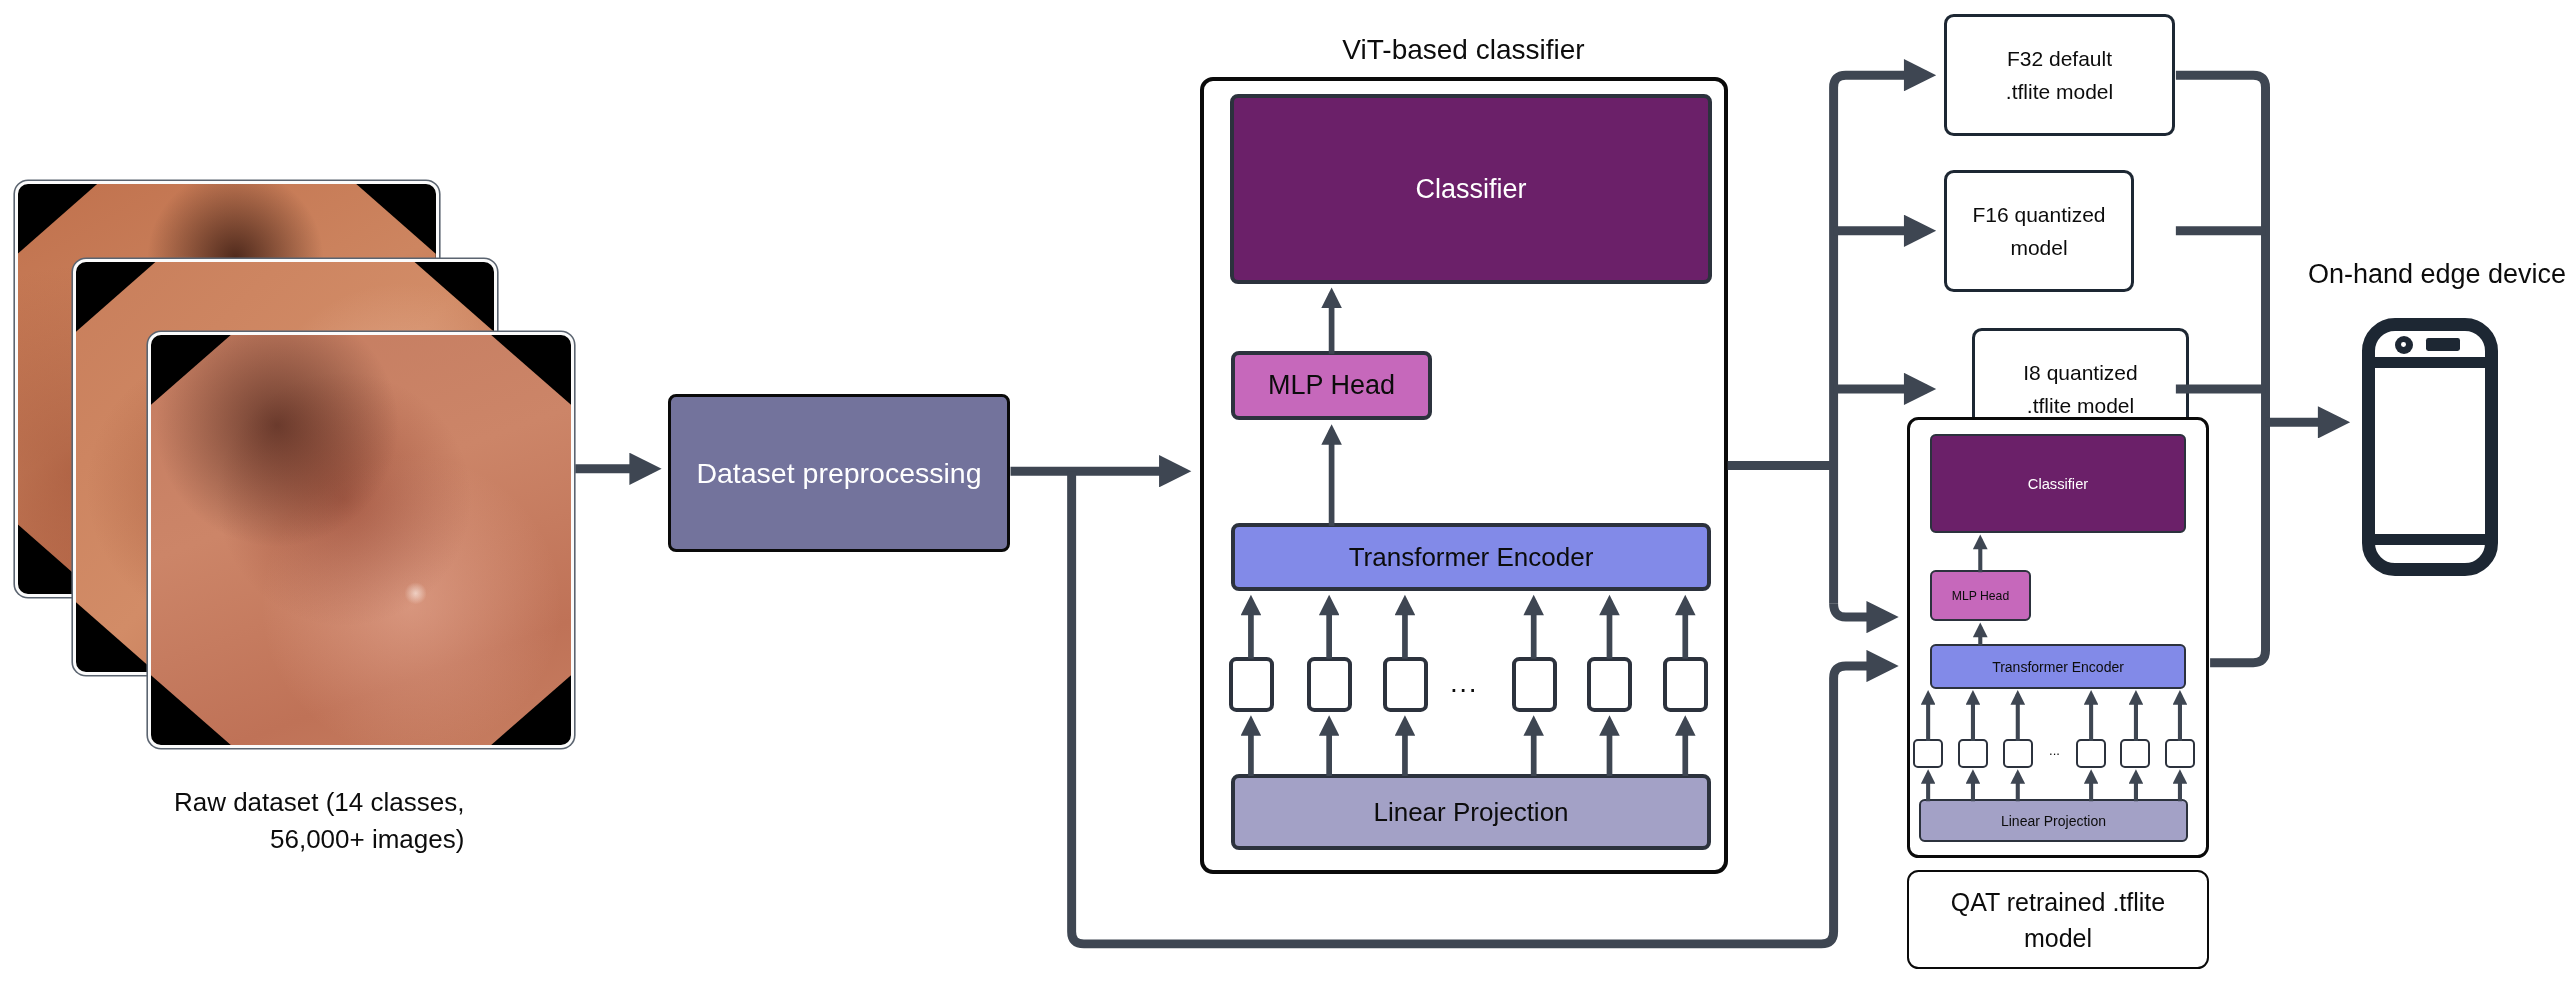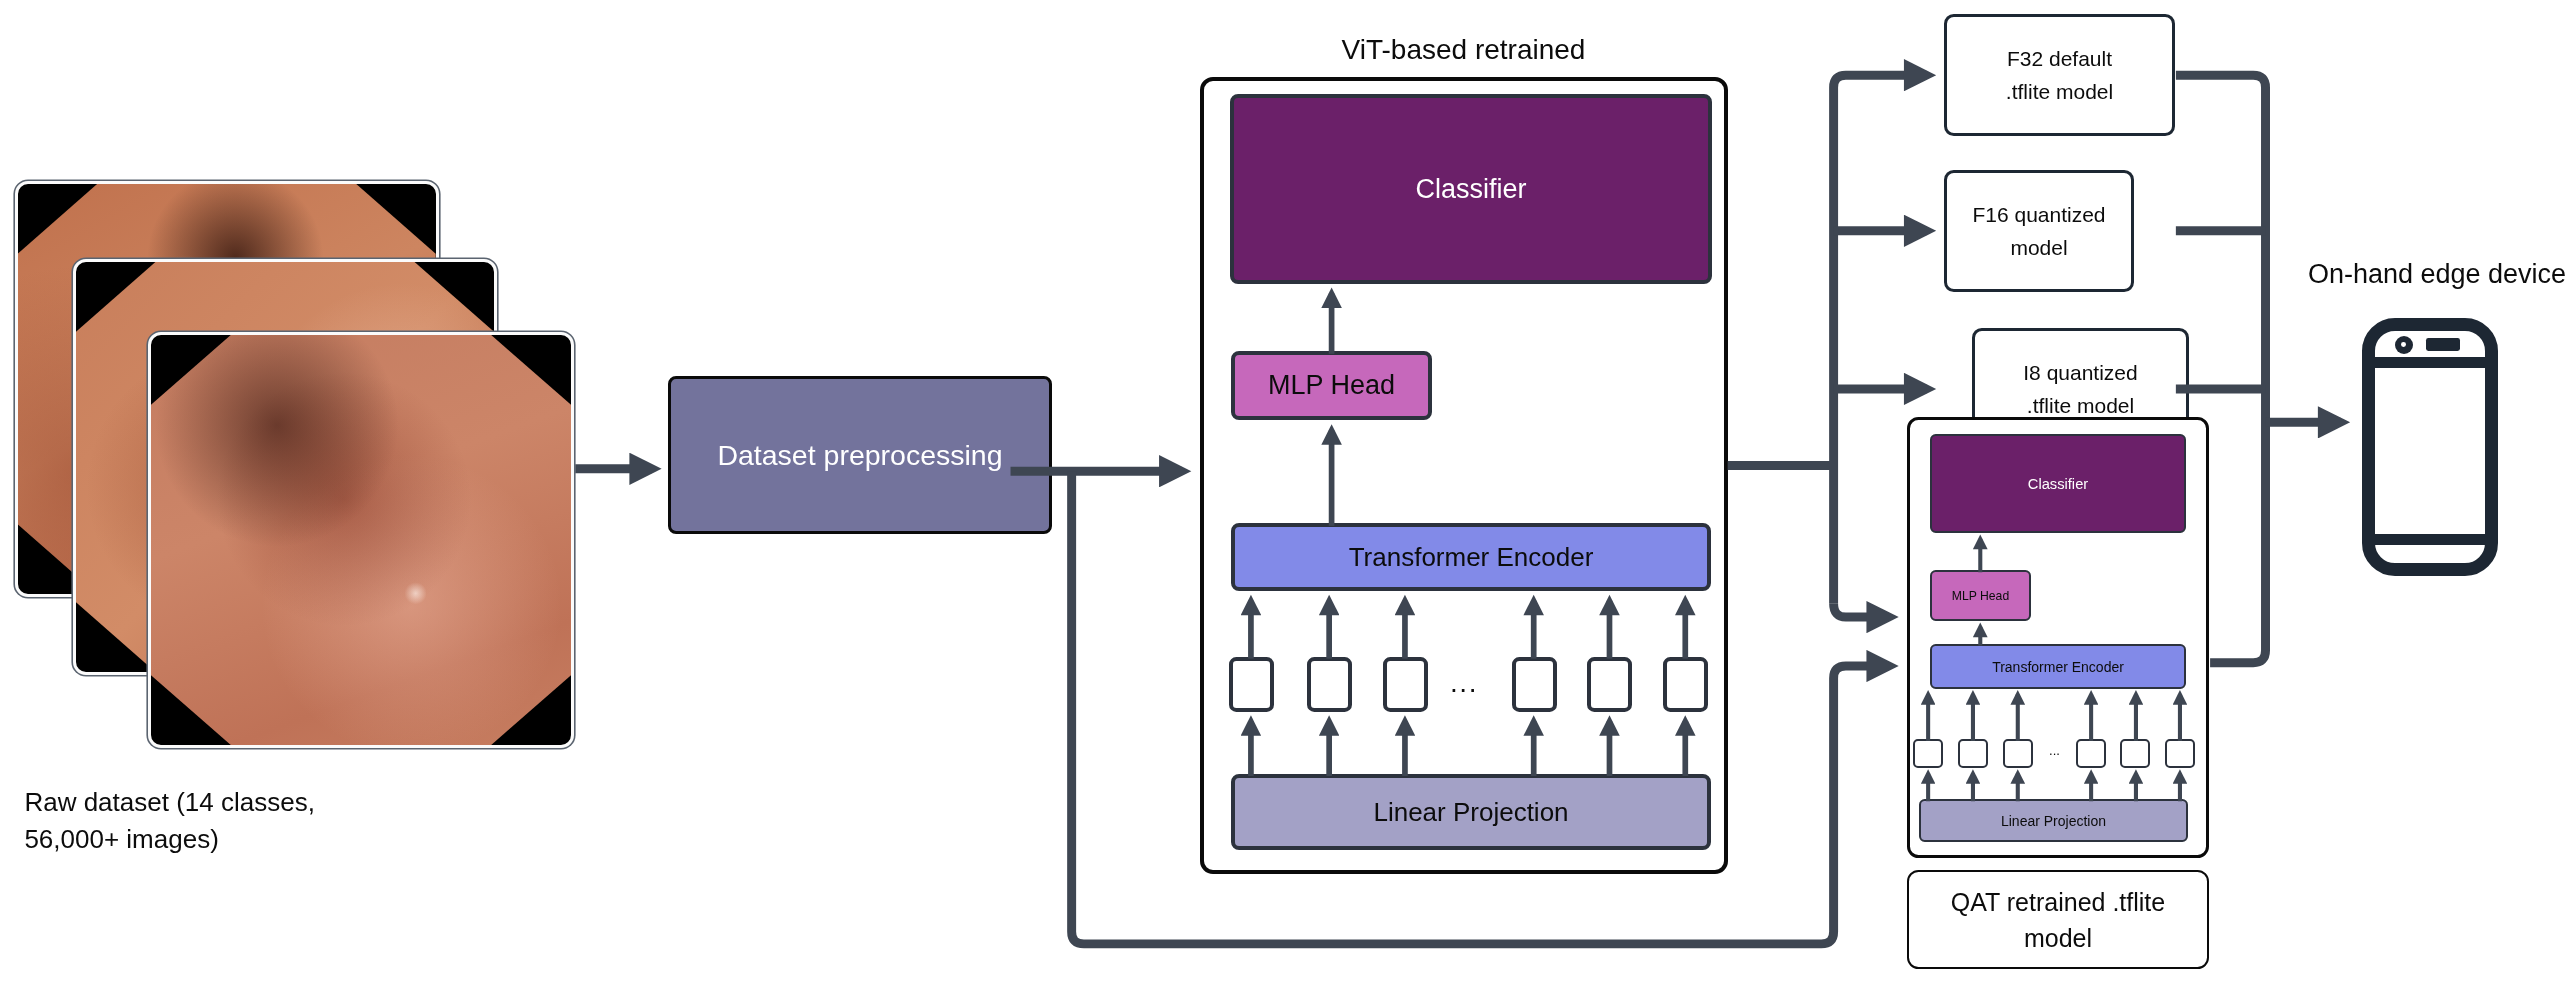--- a/index.html
+++ b/index.html
@@ -26,21 +26,21 @@
       radial-gradient(circle at 36% 55%, rgba(140,60,35,.45), rgba(140,60,35,0) 40%),
       radial-gradient(circle at 78% 40%, rgba(238,190,165,.6), rgba(238,190,165,0) 35%),
       linear-gradient(135deg,#c87e5b,#d28c67 50%,#bd7050 85%,#c97f5d);}
   .shot.s3{background:
       radial-gradient(circle at 30% 22%, rgba(60,25,18,.65), rgba(60,25,18,0) 28%),
       radial-gradient(circle at 46% 40%, rgba(130,50,35,.5), rgba(130,50,35,0) 38%),
       radial-gradient(circle at 62% 66%, rgba(240,185,165,.45), rgba(240,185,165,0) 40%),
       radial-gradient(circle at 63% 63%, rgba(250,245,240,.9), rgba(250,245,240,0) 3%),
       linear-gradient(160deg,#c47c60,#cc8568 40%,#bf7257 78%,#c77e61);}
 
-  .caption{position:absolute;text-align:left;font-size:26px;line-height:37px;color:#0c0c0c;}
+  .caption{position:absolute;text-align:right;font-size:26px;line-height:37px;color:#0c0c0c;}
 
   
   .node{position:absolute;box-sizing:border-box;display:flex;align-items:center;justify-content:center;
         text-align:center;}
   .preproc{background:#73739c;border:3.3px solid #0a0a0a;border-radius:8.1px;color:#fff;font-size:28.5px;}
   .outer-frame{background:#fff;border:4.1px solid #0a0a0a;border-radius:13px;}
   .frame-title{position:absolute;text-align:center;font-size:28px;color:#0c0c0c;}
   .cls-box{background:#6b2069;border:4.1px solid #2c323d;border-radius:8.1px;color:#fff;font-size:27px;}
   .mlp-box{background:#c668bb;border:4.1px solid #2c323d;border-radius:8.1px;color:#0c0c0c;font-size:27px;}
   .enc-box{background:#828ae8;border:4.1px solid #2c323d;border-radius:8.1px;color:#0c0c0c;font-size:26px;}
@@ -81,25 +81,25 @@
     <div class="shot s2"></div>
   </div>
   <div class="endo" style="left:148px;top:332px;width:426px;height:416px;">
     <div class="shot s3"></div>
   </div>
   <div class="caption" style="left:24.4px;top:784px;width:440px;">
     <div>Raw dataset  (14 classes,</div>
     <div>56,000+ images)</div>
   </div>
 
-  <div class="node preproc" style="left:668px;top:376px;width:384px;height:158px;">
+  <div class="node preproc" style="left:668px;top:394px;width:342px;height:158px;">
     <span>Dataset preprocessing</span>
   </div>
 
-  <div class="frame-title" style="left:1276px;top:34px;width:375px;">ViT-based retrained</div>
+  <div class="frame-title" style="left:1276px;top:34px;width:375px;">ViT-based classifier</div>
   <div class="node outer-frame" style="left:1200px;top:77px;width:528px;height:797px;"></div>
   <div class="node cls-box" style="left:1230px;top:94px;width:482px;height:190px;">
     <span>Classifier</span>
   </div>
   <div class="node mlp-box" style="left:1231px;top:351px;width:201px;height:69px;">
     <span>MLP Head</span>
   </div>
   <div class="node enc-box" style="left:1231px;top:523px;width:480px;height:68px;">
     <span>Transformer Encoder</span>
   </div>

